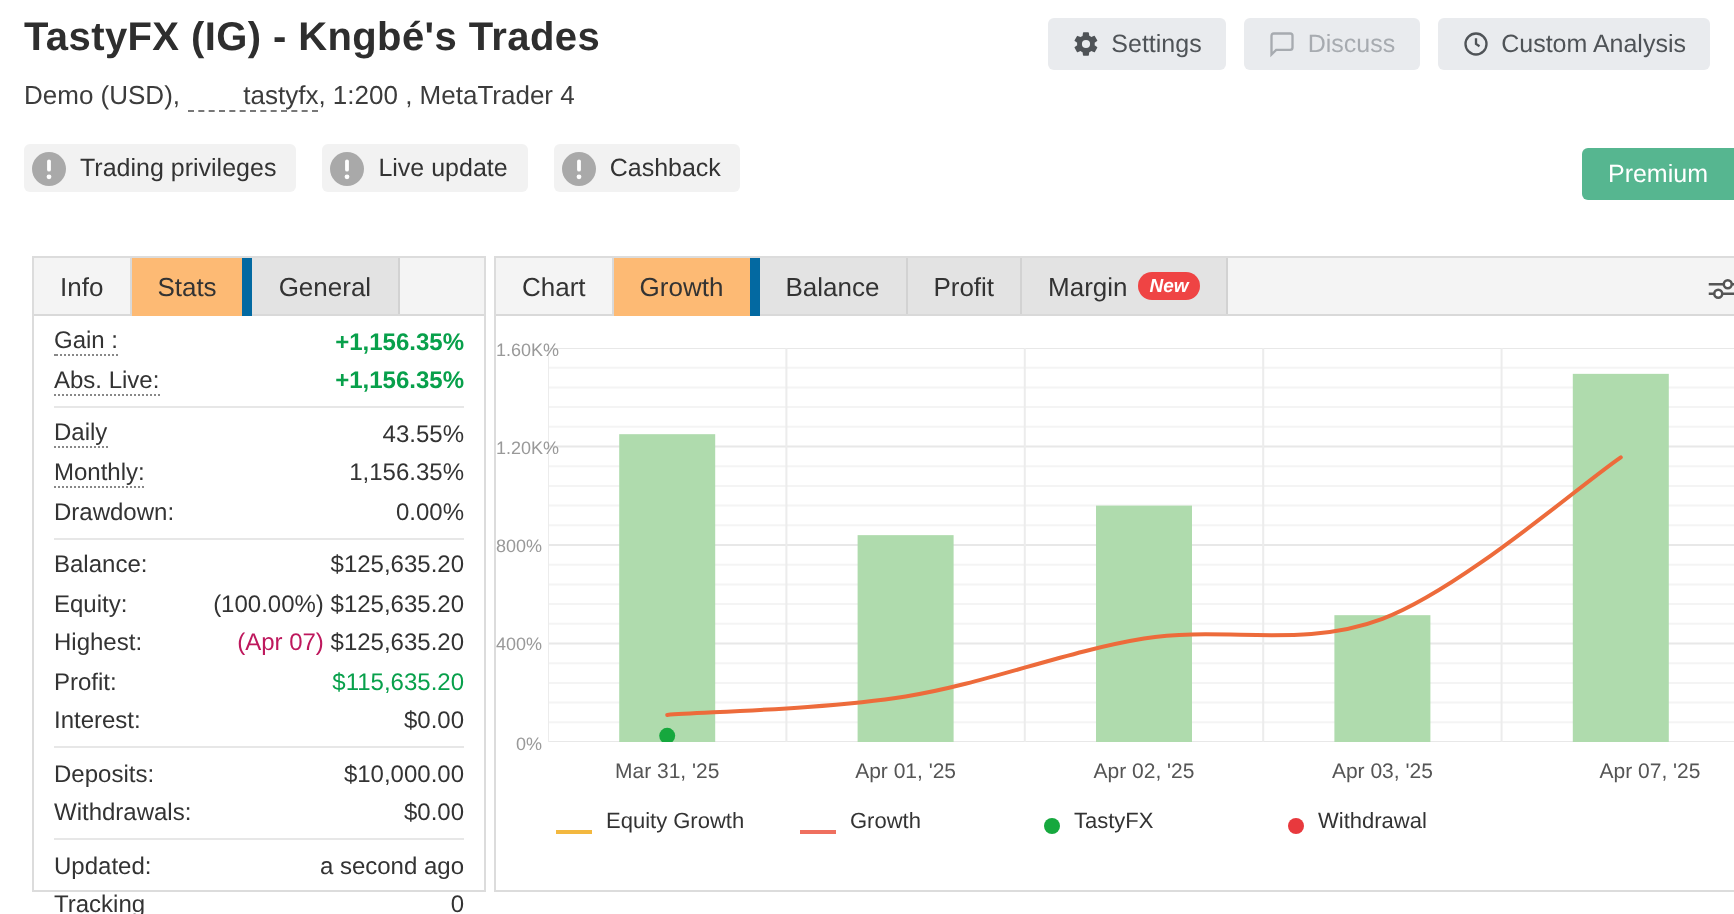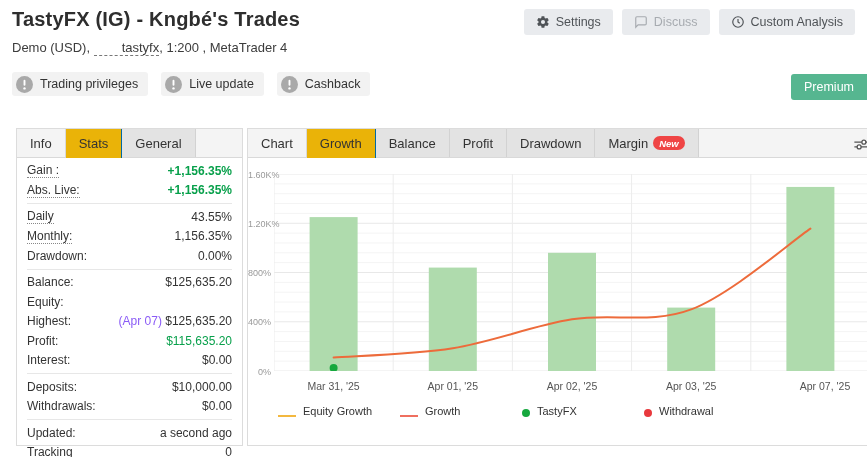--- a/index.html
+++ b/index.html
@@ -20,35 +20,35 @@
   .premium { position:absolute; top:74px; right:0; background:#56b690; color:#fff;
     font-size:12.5px; border:none; border-radius:3px 0 0 3px; padding:6px 13px; cursor:pointer;
     font-family:inherit; }
   .main { display:flex; gap:4px; padding:0 16px; }
   .panel { border:1px solid #dcdcdc; background:#fff; height:318px; }
   .left-panel { width:227px; flex:none; }
   .chart-panel { flex:1; position:relative; }
   .tabstrip { display:flex; background:#f4f4f4; border-bottom:1px solid #d9d9d9; height:29px; }
   .tab { font-size:13px; color:#333; padding:6px 13px; cursor:pointer; white-space:nowrap;
     display:flex; align-items:center; gap:5px; }
-  .tab.active { background:#eab308; border-left:1px solid #d9d9d9; border-right:1px solid #0369a1;
+  .tab.active { background:#fdba74; border-left:1px solid #d9d9d9; border-right:5px solid #0369a1;
     margin-bottom:-1px; }
   .tab.inactive { background:#e3e3e3; border-right:1px solid #d2d2d2; }
   .newpill { background:#ef4444; color:#fff; font-size:9.5px; font-weight:700;
     border-radius:8px; padding:1.5px 6px; font-style:italic; }
   .stats { padding:3px 10px 0 10px; }
   .srow { display:flex; justify-content:space-between; align-items:center; height:19.5px;
     font-size:12px; }
   .srow .lbl { color:#333; }
   .srow .lbl.dotted { border-bottom:1px dotted #888; cursor:help; }
   .srow .val { color:#333; text-align:right; }
   .srow .val.green { color:#08a04b; }
   .srow .val.bold { font-weight:700; }
   .srow .pfx { color:#333; }
-  .srow .pfx.muted { color:#8b5cf6; }
+  .srow .pfx.muted { color:#be185d; }
   .hr { border-top:1px solid #e7e7e7; margin:3px 0; }
   .filter-icon { position:absolute; top:6px; right:9px; cursor:pointer; }
   .chart-zone { padding:16px 0 0 0; }
   .plot { position:relative; margin-left:26px; margin-right:10px; height:197px; }
   .ylab { position:absolute; width:23px; left:-26px; text-align:right; font-size:9px; color:#999; }
   .xlabs { position:relative; margin-left:26px; margin-right:10px; height:16px; margin-top:7px; }
   .xlab { position:absolute; transform:translateX(-50%); font-size:10.5px; color:#555;
     white-space:nowrap; top:2px; }
   .legend { display:flex; margin:11px 0 0 30px; }
   .leg-item { flex:0 0 122px; display:flex; align-items:flex-end; gap:7px; font-size:11px;
@@ -162,20 +162,21 @@
           <span class="lbl">Drawdown:</span>
           <span class="val"><span>0.00%</span></span>
         </div>
         <div class="hr"></div>
         <div class="srow">
           <span class="lbl">Balance:</span>
           <span class="val"><span>$125,635.20</span></span>
         </div>
         <div class="srow">
           <span class="lbl">Equity:</span>
+          <span class="val"><span class="pfx">(100.00%) </span><span>$125,635.20</span></span>
         </div>
         <div class="srow">
           <span class="lbl">Highest:</span>
           <span class="val"><span class="pfx muted">(Apr 07) </span><span>$125,635.20</span></span>
         </div>
         <div class="srow">
           <span class="lbl">Profit:</span>
           <span class="val green"><span>$115,635.20</span></span>
         </div>
         <div class="srow">
@@ -208,23 +209,20 @@
           <span>Chart</span>
         </span>
         <span class="tab active">
           <span>Growth</span>
         </span>
         <span class="tab inactive">
           <span>Balance</span>
         </span>
         <span class="tab inactive">
           <span>Profit</span>
-        </span>
-        <span class="tab inactive">
-          <span>Drawdown</span>
         </span>
         <span class="tab inactive">
           <span>Margin</span>
           <span class="newpill">New</span>
         </span>
       </div>
     <span class="filter-icon">
       <svg width="19" height="19" viewBox="0 0 24 24" fill="none" stroke="#555" stroke-width="1.6">
         <line x1="3" y1="9" x2="21" y2="9"></line>
           <circle cx="15" cy="9" r="2.5" fill="#fff"></circle>

